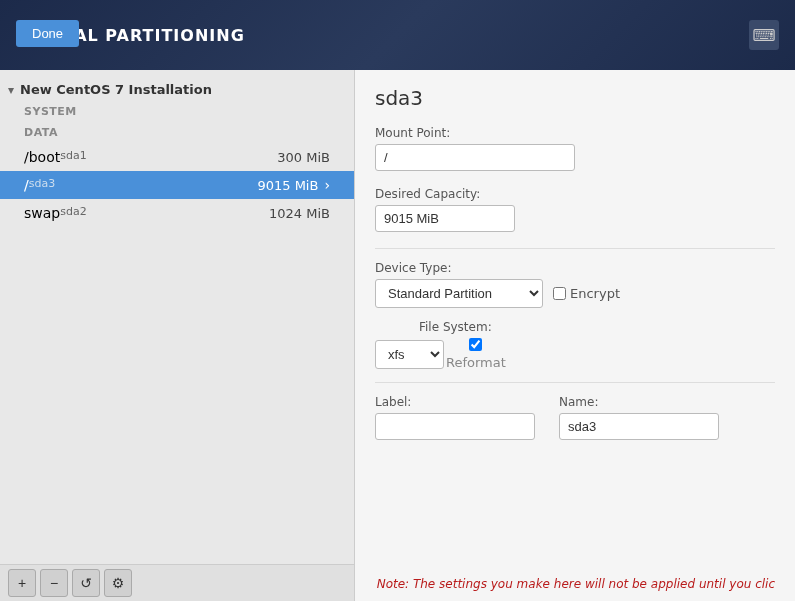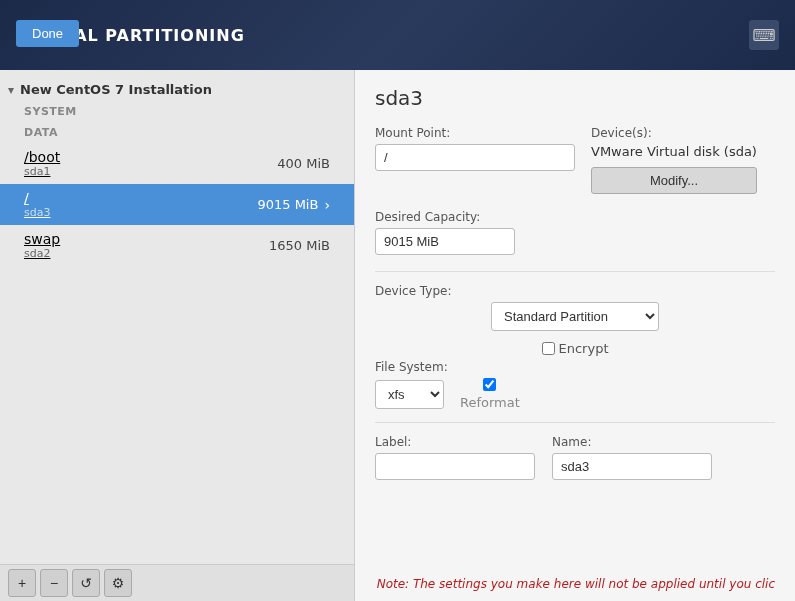--- a/index.html
+++ b/index.html
@@ -126,22 +126,20 @@
     }
     .partition-item.selected .partition-size {
       color: white;
     }
     .partition-arrow {
       margin-left: 6px;
       font-size: 14px;
     }
     .partition-left {
       display: flex;
-      flex-direction: column;
-      text-decoration: underline;
     }
 
     
     .sidebar-toolbar {
       display: flex;
       align-items: center;
       border-top: 1px solid #ccc;
       padding: 4px 8px;
       gap: 4px;
       background: #e0e0e0;
@@ -169,21 +167,21 @@
     }
     .panel-title {
       font-size: 20px;
       font-weight: normal;
       color: #333;
       margin-bottom: 16px;
     }
 
     .form-section {
       display: flex;
-      gap: 16px;
+      gap: 46px;
       margin-bottom: 16px;
       margin-top: 8px;
     }
     .form-group {
       display: flex;
       flex-direction: column;
       gap: 4px;
     }
     .form-group label {
       font-size: 12px;
@@ -228,22 +226,21 @@
     .divider {
       border: none;
       border-top: 1px solid #ddd;
       margin: 12px 0;
     }
 
     .device-type-row {
       display: flex;
       align-items: center;
       gap: 10px;
-      margin-bottom: 4px;
-      flex-direction: column;
+      margin-bottom: 12px;
     }
     .form-select {
       background: white;
       border: 1px solid #bbb;
       border-radius: 3px;
       padding: 5px 8px;
       font-size: 13px;
       color: #333;
       cursor: pointer;
     }
@@ -252,36 +249,36 @@
       align-items: center;
       gap: 4px;
       font-size: 13px;
       color: #555;
     }
     .encrypt-checkbox input { cursor: pointer; }
 
     .filesystem-row {
       display: flex;
       align-items: center;
-      gap: 16px;
+      gap: 2px;
       margin-bottom: 10px;
     }
     .reformat-checkbox {
       display: flex;
       align-items: center;
       gap: 4px;
       font-size: 13px;
       color: #888;
       flex-direction: column;
     }
     .reformat-checkbox input { cursor: pointer; }
 
     .label-name-row {
       display: flex;
-      gap: 17px;
+      gap: 24px;
       margin-top: 8px;
     }
 
     .note-text {
       position: absolute;
       bottom: 10px;
       right: 20px;
       font-size: 12px;
       color: #b91c1c;
       font-style: italic;
@@ -319,63 +316,58 @@
 
       <div class="section-label">SYSTEM</div>
 
       <div class="section-label">DATA</div>
 
       <div class="partition-item">
         <div class="partition-left">
           <span class="partition-name">/boot</span>
           <span class="partition-device">sda1</span>
         </div>
-        <span class="partition-size">400 MiB</span>
+        <span class="partition-size">300 MiB</span>
       </div>
 
       <div class="partition-item selected">
         <div class="partition-left">
           <span class="partition-name">/</span>
           <span class="partition-device">sda3</span>
         </div>
         <span class="partition-size">9015 MiB</span>
         <span class="partition-arrow">›</span>
       </div>
 
       <div class="partition-item">
         <div class="partition-left">
           <span class="partition-name">swap</span>
           <span class="partition-device">sda2</span>
         </div>
-        <span class="partition-size">1650 MiB</span>
+        <span class="partition-size">1024 MiB</span>
       </div>
 
     </div>
 
     <div class="sidebar-toolbar">
       <button class="toolbar-btn">+</button>
       <button class="toolbar-btn">−</button>
       <button class="toolbar-btn">↺</button>
       <button class="toolbar-btn">⚙</button>
     </div>
   </div>
 
   <div class="right-panel" style="position:relative;">
 
     <div class="panel-title">sda3</div>
 
     <div class="form-section">
       <div class="form-group">
         <label>Mount Point:</label>
         <input type="text" class="wide-input" value="/" style="">
-      </div>
-      <div class="device-info">
-        <span class="device-info-label">Device(s):</span>
-        <span class="device-info-value">VMware Virtual disk (sda)</span>
-        <button class="modify-btn">Modify...</button>
       </div>
     </div>
 
     <div class="form-section">
       <div class="form-group">
         <label>Desired Capacity:</label>
         <input type="text" value="9015 MiB" style="width: 140px;">
       </div>
     </div>
 
@@ -390,21 +382,21 @@
         <option>LVM</option>
         <option>LVM Thin Provisioning</option>
         <option>BTRFS</option>
       </select>
       <label class="encrypt-checkbox">
         <input type="checkbox" style="">
         <span>Encrypt</span>
       </label>
     </div>
 
-    <div class="form-group" style="margin-bottom:4px;">
+    <div class="form-group" style="margin-bottom:4px;margin-left:44px;">
       <label>File System:</label>
     </div>
     <div class="filesystem-row">
       <select class="form-select">
         <option>xfs</option>
         <option>ext4</option>
         <option>ext3</option>
         <option>ext2</option>
         <option>swap</option>
       </select>

